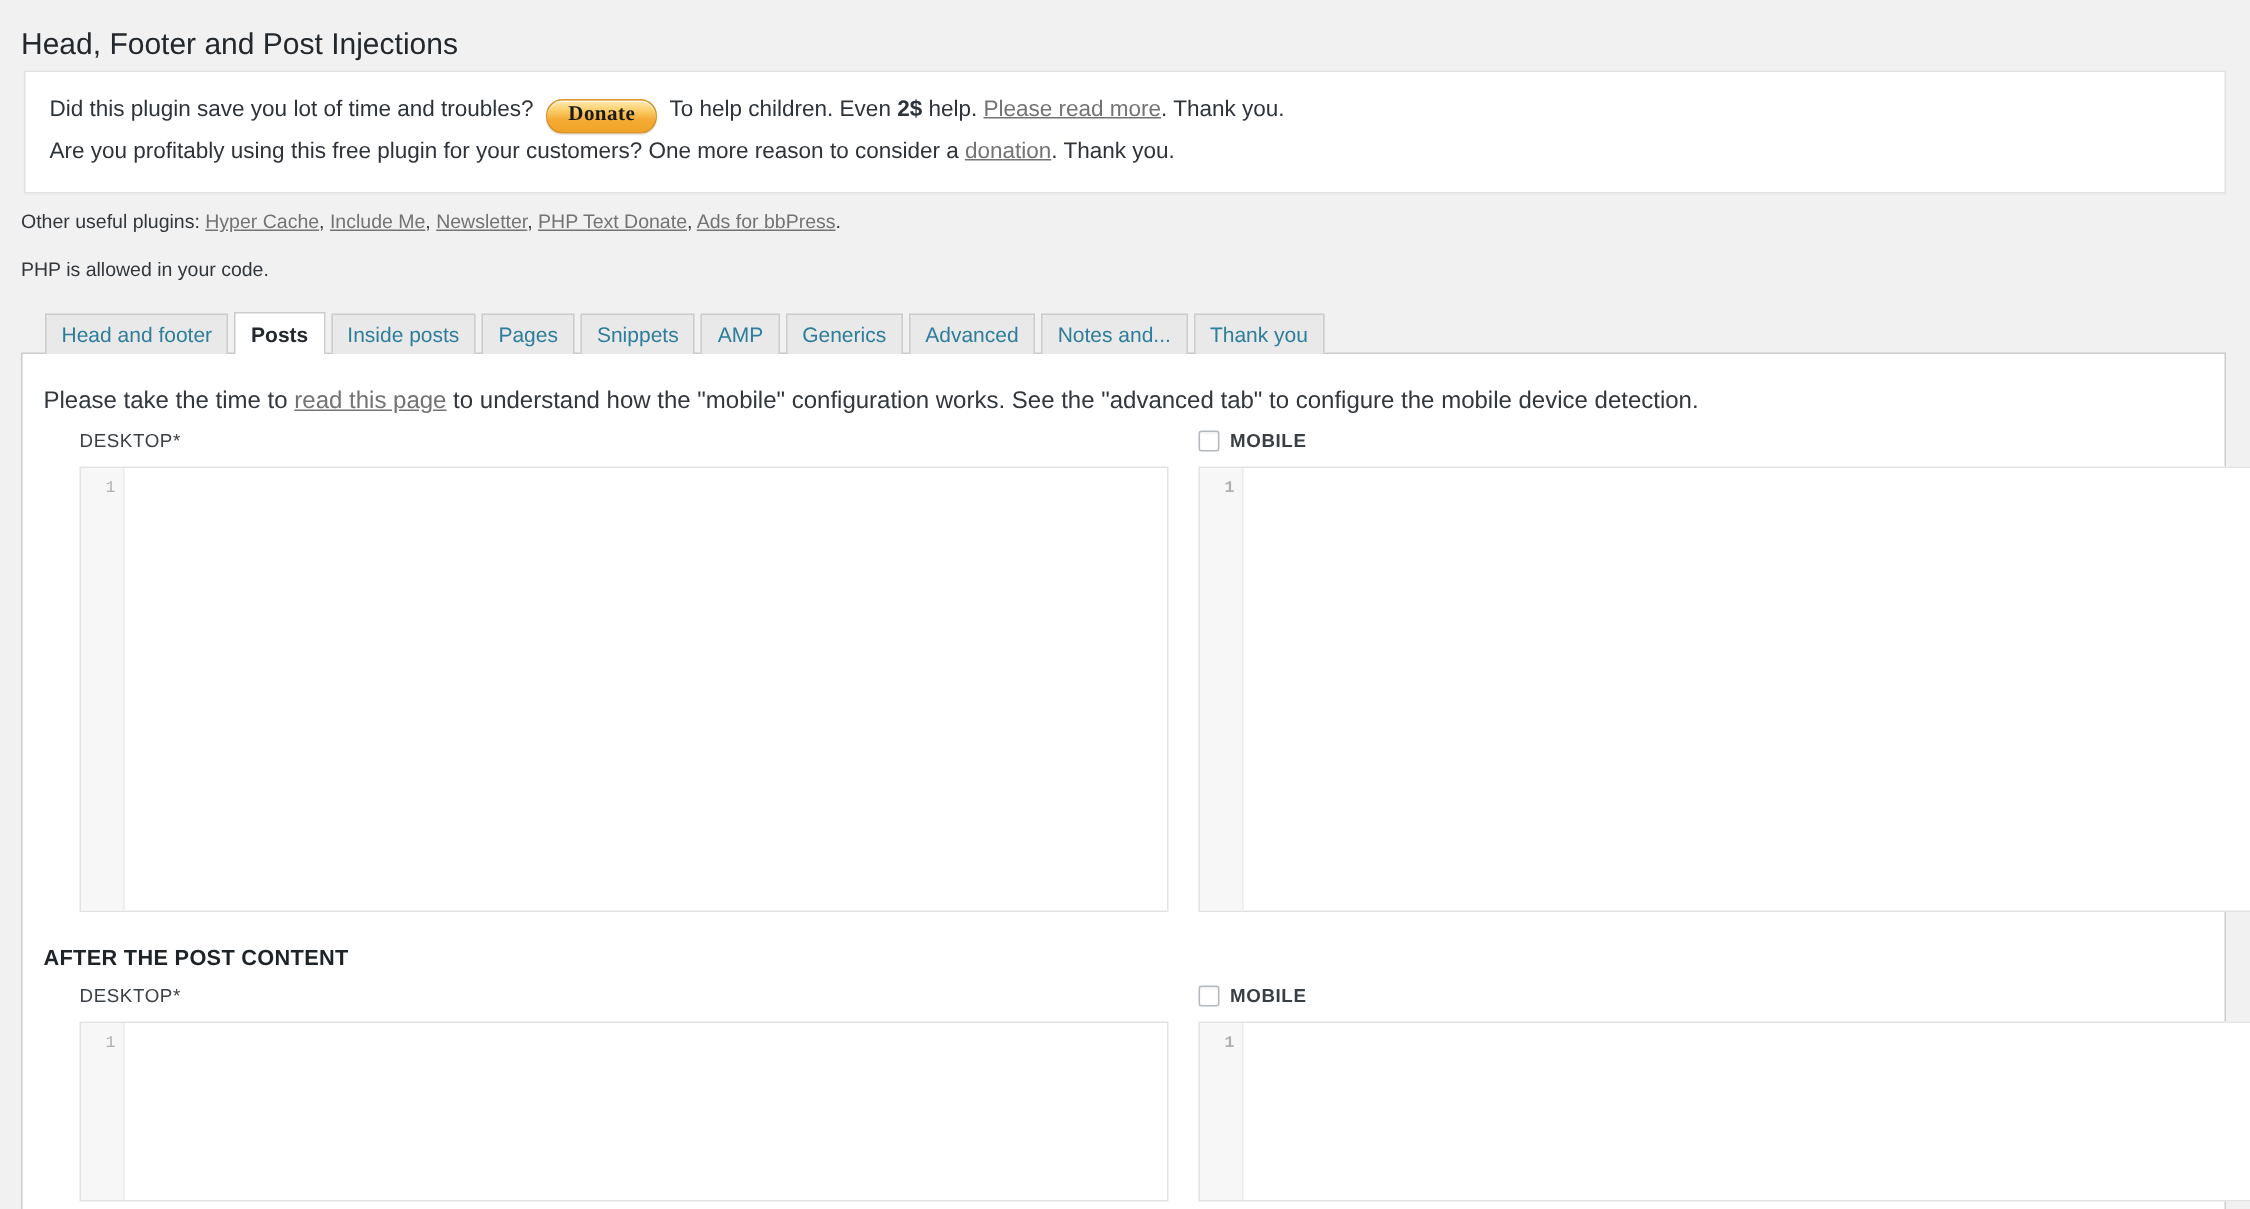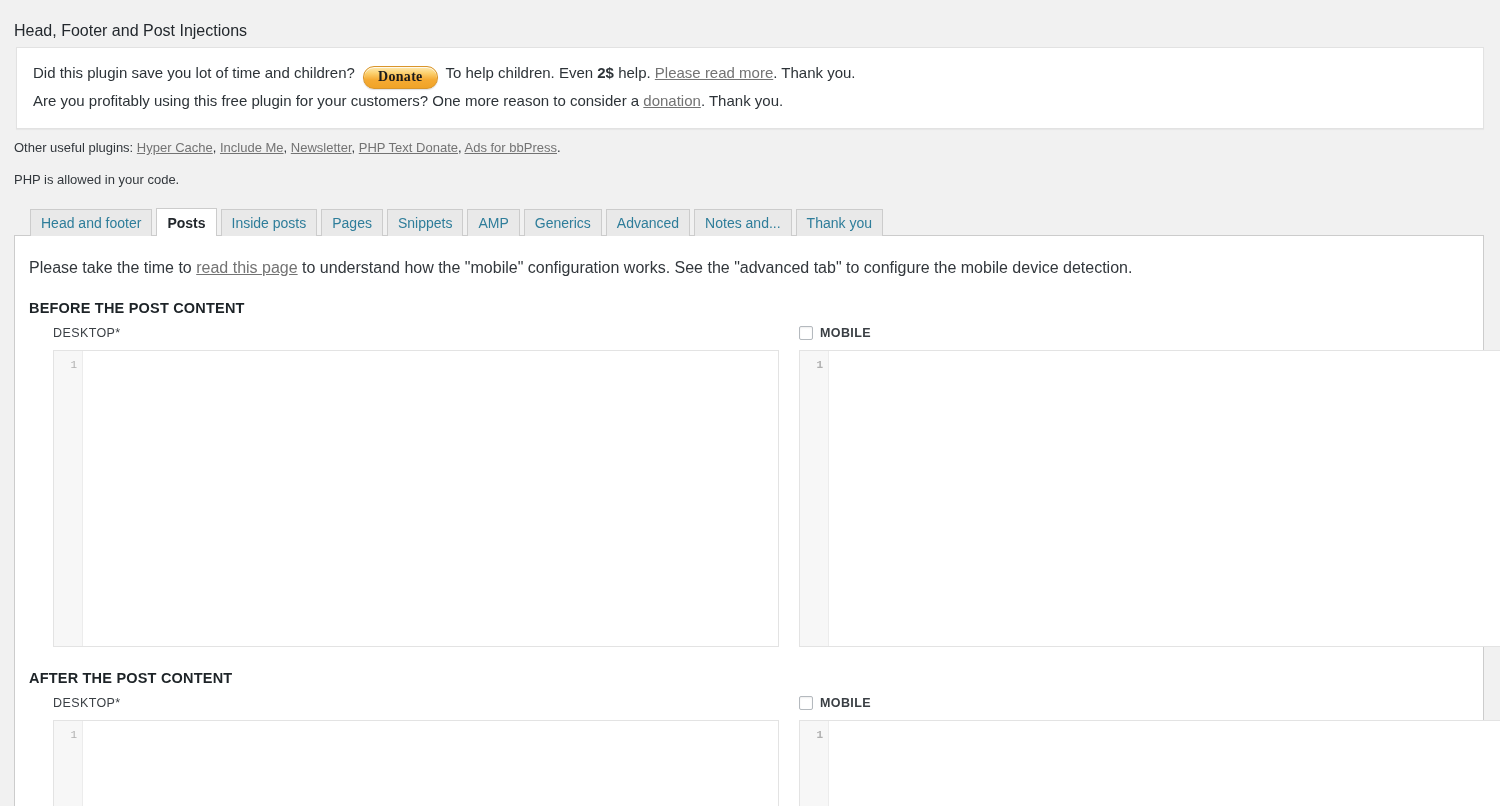--- a/index.html
+++ b/index.html
@@ -12,21 +12,21 @@
     background: #f1f1f1;
     font-family: "Liberation Sans", sans-serif;
     color: #32373c;
     -webkit-font-smoothing: antialiased;
   }
 
   a { color: #737373; text-decoration: underline; }
 
   
   .page-title {
-    font-size: 16px;
+    font-size: 20px;
     font-weight: 400;
     line-height: 29px;
     color: #23282d;
     padding: 16px 0 10px 14px;
     margin: 0;
   }
 
   
   .notice {
     position: absolute;
@@ -207,21 +207,21 @@
     overflow: hidden;
   }
 </style>
 </head>
 <body>
 
 <h1 class="page-title">Head, Footer and Post Injections</h1>
 
 <div class="notice">
   <p>
-    <span>Did this plugin save you lot of time and children?</span>
+    <span>Did this plugin save you lot of time and troubles?</span>
     <a class="donate-btn" href="#">Donate</a>
     <span>To help children. Even</span>
     <b>2$</b>
     <span>help.</span>
     <a href="#">Please read more</a><span>. Thank you.</span>
   </p>
   <p>
     <span>Are you profitably using this free plugin for your customers? One more reason to consider a</span>
     <a href="#">donation</a><span>. Thank you.</span>
   </p>
@@ -252,21 +252,20 @@
 </div>
 
 <div class="panel">
 
   <p class="panel-intro">
     <span>Please take the time to</span>
     <a href="#">read this page</a>
     <span>to understand how the "mobile" configuration works. See the "advanced tab" to configure the mobile device detection.</span>
   </p>
 
-  <h2 class="section-title">BEFORE THE POST CONTENT</h2>
   <div class="row">
     <div class="col-desktop">
       <div class="label-line">
         <span class="sub-label">DESKTOP*</span>
       </div>
       <div class="editor tall">
         <div class="gutter">
           <span>1</span>
         </div>
         <div class="code-area"></div>

